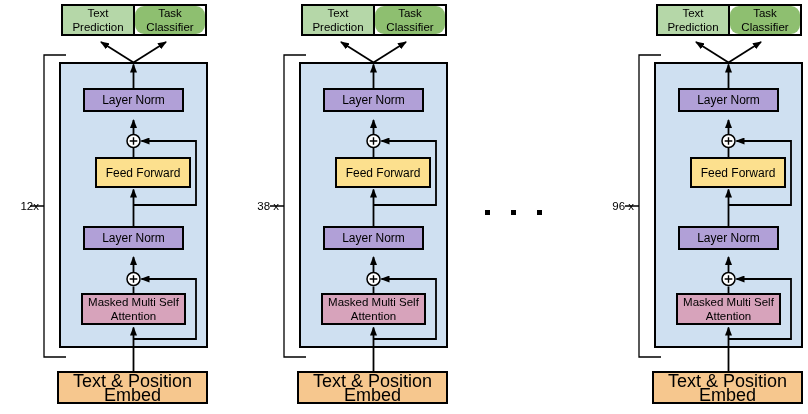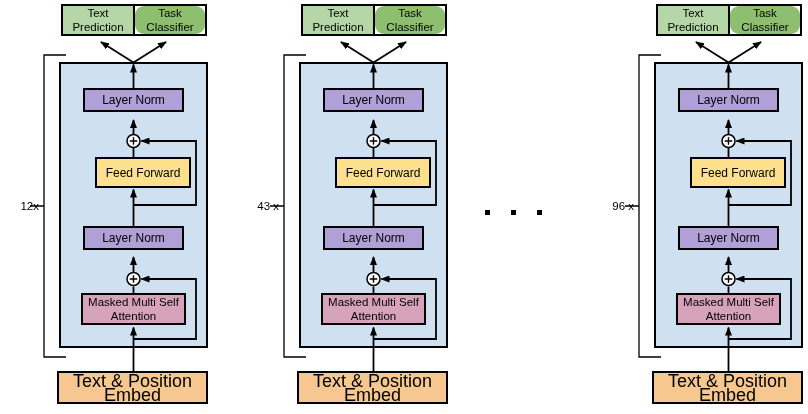--- a/index.html
+++ b/index.html
@@ -130,21 +130,21 @@
       <g>
         <circle class="plus-circle" cx="129.5" cy="141" r="6.5"></circle>
         <path class="plus-glyph" d="M129.5,137.2 V144.8 M125.7,141 H133.3"></path>
       </g>
       <g>
         <circle class="plus-circle" cx="129.5" cy="279" r="6.5"></circle>
         <path class="plus-glyph" d="M129.5,275.2 V282.8 M125.7,279 H133.3"></path>
       </g>
     </svg>
 
-    <div class="repeat-label">43 x</div>
+    <div class="repeat-label">38 x</div>
 
     <div class="head-pair">
       <div class="head-cell left">Text Prediction</div>
       <div class="head-cell right">Task Classifier</div>
     </div>
 
     <div class="container-box"></div>
 
     <div class="box layer-norm ln-top">Layer Norm</div>
     <div class="box feed-forward">Feed Forward</div>

